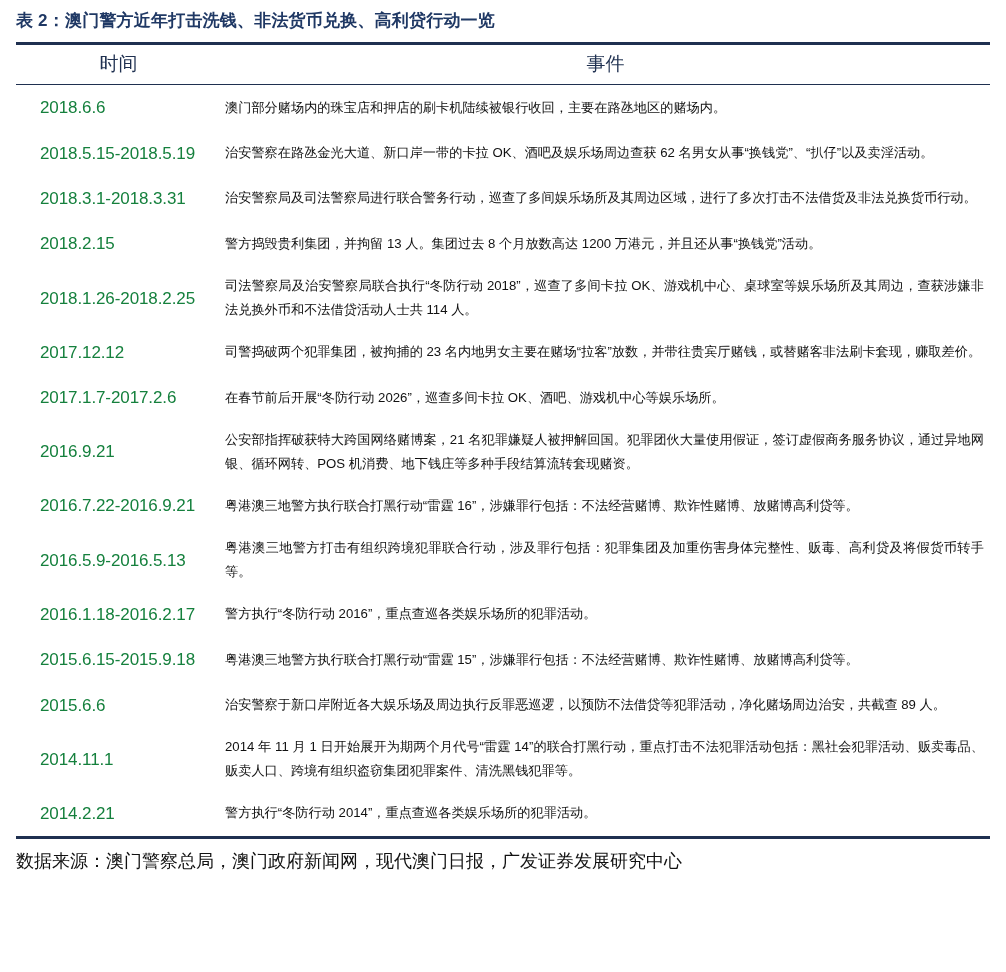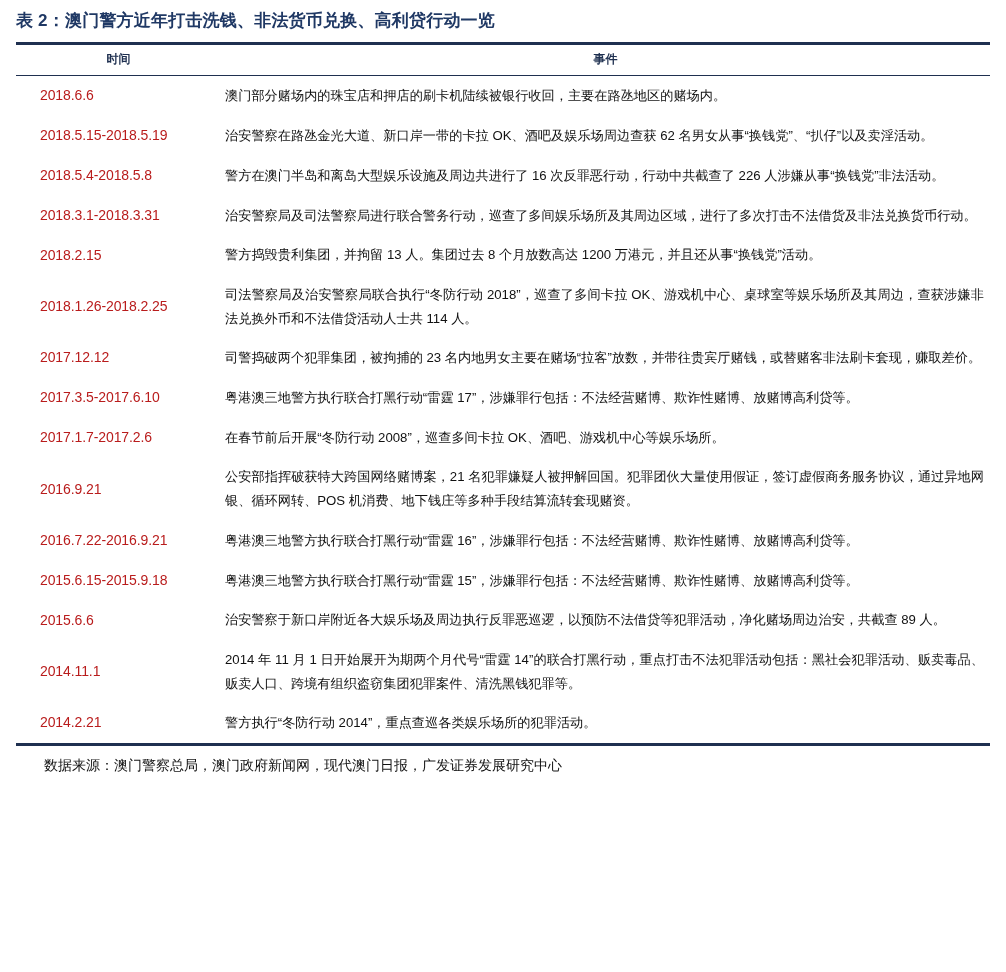--- a/index.html
+++ b/index.html
@@ -48,63 +48,62 @@
   table.data {
     width: 100%;
     border-collapse: collapse;
     table-layout: fixed;
     font-size: 13.2px;
   }
   table.data col.c-date { width: 205px; }
   table.data col.c-event { width: auto; }
 
   table.data thead th {
-    font-size: 12px;
-    font-weight: bold;
+    font-size: 19px;
+    font-weight: normal;
     color: #1f3050;
     padding: 6px 0 7px 0;
     text-align: center;
     vertical-align: middle;
     border: none;
   }
   table.data thead th.th-date { text-align: center; }
   table.data thead th.th-event { }
 
   table.data tbody td {
     vertical-align: middle;
     padding: 7px 0;
     line-height: 1.85;
     color: #111111;
     border: none;
   }
   table.data tbody td.td-date {
     padding-left: 24px;
     white-space: nowrap;
-    font-size: 14px;
+    font-size: 17px;
     letter-spacing: -0.1px;
-    color: #b91c1c;
+    color: #15803d;
   }
   table.data tbody td.td-event {
     padding-right: 6px;
     padding-left: 4px;
     text-align: justify;
     text-justify: inter-ideograph;
     word-break: break-all;
     margin-left: 8px;
   }
 
   
   .source {
-    font-size: 14px;
+    font-size: 18px;
     color: #111111;
     padding-top: 9px;
     padding-bottom: 4px;
     line-height: 1.5;
     white-space: nowrap;
-    margin-left: 28px;
   }
 </style>
 </head>
 <body>
 
 <div class="page">
 
   <div class="table-title">表 2：澳门警方近年打击洗钱、非法货币兑换、高利贷行动一览</div>
 
   <div class="rule-thick"></div>
@@ -132,56 +131,56 @@
     <tbody id="tbody">
         <tr>
           <td class="td-date">2018.6.6</td>
           <td class="td-event">澳门部分赌场内的珠宝店和押店的刷卡机陆续被银行收回，主要在路氹地区的赌场内。</td>
         </tr>
         <tr>
           <td class="td-date">2018.5.15-2018.5.19</td>
           <td class="td-event">治安警察在路氹金光大道、新口岸一带的卡拉 OK、酒吧及娱乐场周边查获 62 名男女从事“换钱党”、“扒仔”以及卖淫活动。</td>
         </tr>
         <tr>
-          <td class="td-date">2018.5.4-2018.5.8</td>
-          <td class="td-event">警方在澳门半岛和离岛大型娱乐设施及周边共进行了 16 次反罪恶行动，行动中共截查了 226 人涉嫌从事“换钱党”非法活动。</td>
-        </tr>
-        <tr>
           <td class="td-date">2018.3.1-2018.3.31</td>
           <td class="td-event">治安警察局及司法警察局进行联合警务行动，巡查了多间娱乐场所及其周边区域，进行了多次打击不法借货及非法兑换货币行动。</td>
         </tr>
         <tr>
           <td class="td-date">2018.2.15</td>
           <td class="td-event">警方捣毁贵利集团，并拘留 13 人。集团过去 8 个月放数高达 1200 万港元，并且还从事“换钱党”活动。</td>
         </tr>
         <tr>
           <td class="td-date">2018.1.26-2018.2.25</td>
           <td class="td-event">司法警察局及治安警察局联合执行“冬防行动 2018”，巡查了多间卡拉 OK、游戏机中心、桌球室等娱乐场所及其周边，查获涉嫌非法兑换外币和不法借贷活动人士共 114 人。</td>
         </tr>
         <tr>
           <td class="td-date">2017.12.12</td>
           <td class="td-event">司警捣破两个犯罪集团，被拘捕的 23 名内地男女主要在赌场“拉客”放数，并带往贵宾厅赌钱，或替赌客非法刷卡套现，赚取差价。</td>
         </tr>
         <tr>
-          <td class="td-date">2017.3.5-2017.6.10</td>
-          <td class="td-event">粤港澳三地警方执行联合打黑行动“雷霆 17”，涉嫌罪行包括：不法经营赌博、欺诈性赌博、放赌博高利贷等。</td>
-        </tr>
-        <tr>
           <td class="td-date">2017.1.7-2017.2.6</td>
-          <td class="td-event">在春节前后开展“冬防行动 2008”，巡查多间卡拉 OK、酒吧、游戏机中心等娱乐场所。</td>
+          <td class="td-event">在春节前后开展“冬防行动 2026”，巡查多间卡拉 OK、酒吧、游戏机中心等娱乐场所。</td>
         </tr>
         <tr>
           <td class="td-date">2016.9.21</td>
           <td class="td-event">公安部指挥破获特大跨国网络赌博案，21 名犯罪嫌疑人被押解回国。犯罪团伙大量使用假证，签订虚假商务服务协议，通过异地网银、循环网转、POS 机消费、地下钱庄等多种手段结算流转套现赌资。</td>
         </tr>
         <tr>
           <td class="td-date">2016.7.22-2016.9.21</td>
           <td class="td-event">粤港澳三地警方执行联合打黑行动“雷霆 16”，涉嫌罪行包括：不法经营赌博、欺诈性赌博、放赌博高利贷等。</td>
         </tr>
         <tr>
+          <td class="td-date">2016.5.9-2016.5.13</td>
+          <td class="td-event">粤港澳三地警方打击有组织跨境犯罪联合行动，涉及罪行包括：犯罪集团及加重伤害身体完整性、贩毒、高利贷及将假货币转手等。</td>
+        </tr>
+        <tr>
+          <td class="td-date">2016.1.18-2016.2.17</td>
+          <td class="td-event">警方执行“冬防行动 2016”，重点查巡各类娱乐场所的犯罪活动。</td>
+        </tr>
+        <tr>
           <td class="td-date">2015.6.15-2015.9.18</td>
           <td class="td-event">粤港澳三地警方执行联合打黑行动“雷霆 15”，涉嫌罪行包括：不法经营赌博、欺诈性赌博、放赌博高利贷等。</td>
         </tr>
         <tr>
           <td class="td-date">2015.6.6</td>
           <td class="td-event">治安警察于新口岸附近各大娱乐场及周边执行反罪恶巡逻，以预防不法借贷等犯罪活动，净化赌场周边治安，共截查 89 人。</td>
         </tr>
         <tr>
           <td class="td-date">2014.11.1</td>
           <td class="td-event">2014 年 11 月 1 日开始展开为期两个月代号“雷霆 14”的联合打黑行动，重点打击不法犯罪活动包括：黑社会犯罪活动、贩卖毒品、贩卖人口、跨境有组织盗窃集团犯罪案件、清洗黑钱犯罪等。</td>

